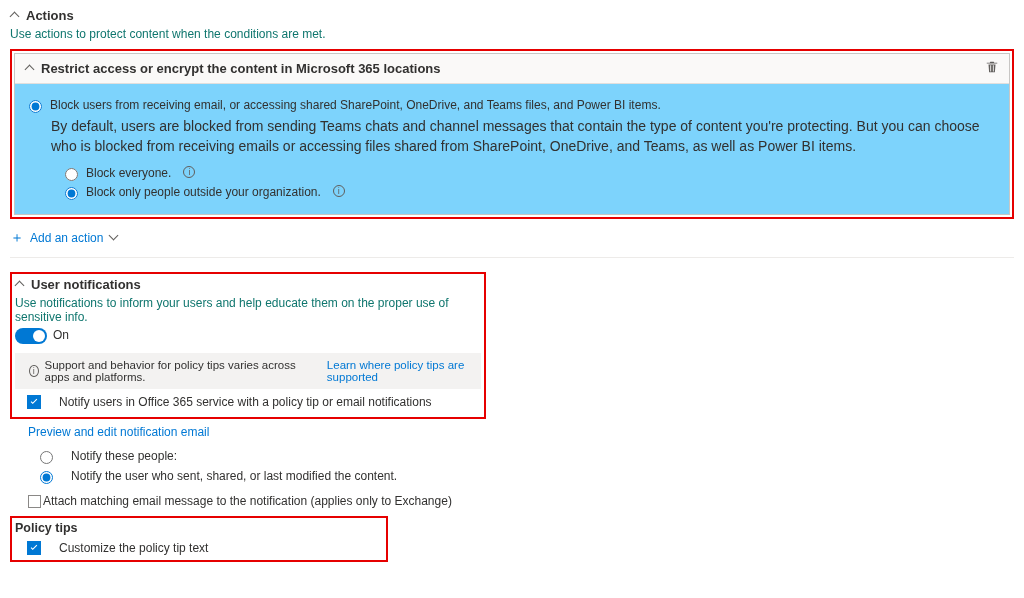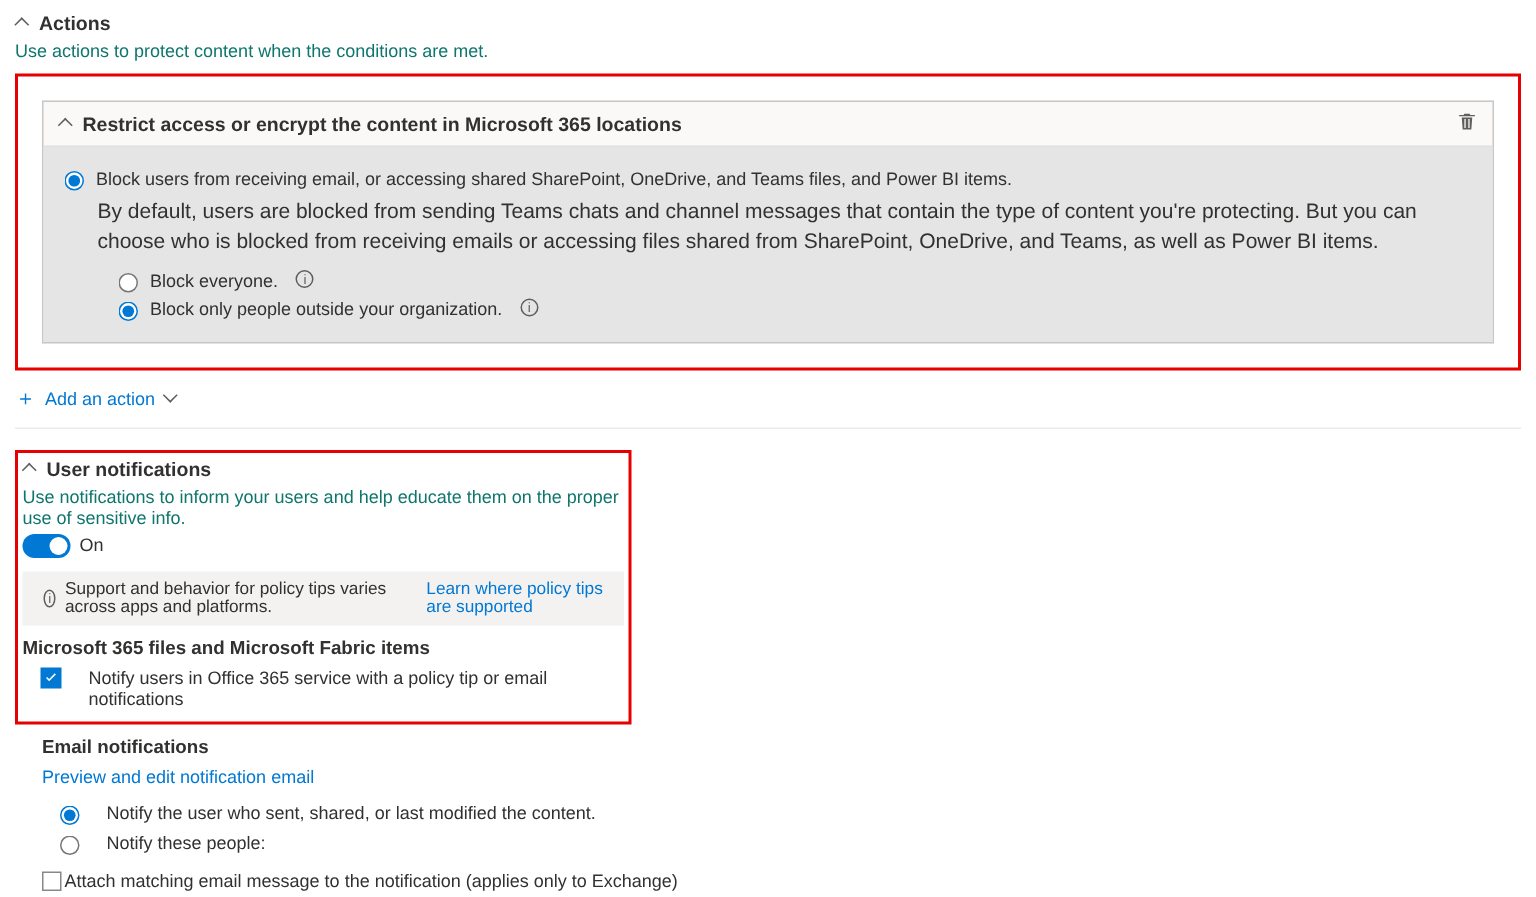--- a/index.html
+++ b/index.html
@@ -23,21 +23,21 @@
   .subtext { color: #0f766e; font-size: 12px; margin: 4px 0 8px 0; }
   .highlighted-red { border: 2px solid #e60000; }
   .card {
     border: 1px solid #c8c6c4; background: #faf9f8;
   }
   .card-header {
     display: flex; align-items: center; justify-content: space-between;
     padding: 6px 10px; border-bottom: 1px solid #e1dfdd;
   }
   .card-title { display: flex; align-items: center; gap: 6px; font-weight: 600; font-size: 13px; }
-  .card-body { background: #e5e5e5; padding: 10px 14px; font-size: 12px; }
+  .card-body { background: #7dd3fc; padding: 10px 14px; font-size: 12px; }
   .radio-row { display: flex; align-items: flex-start; gap: 8px; margin: 4px 0; }
   .radio-sub { margin-left: 36px; }
   .radio-desc { margin: 4px 0 10px 22px; color: #323130; font-size: 14px; line-height: 1.4; }
   input[type="radio"], input[type="checkbox"] { margin: 2px 0 0 0; accent-color: #0078d4; }
   .info-icon {
     display: inline-flex; align-items: center; justify-content: center;
     width: 12px; height: 12px; border: 1px solid #605e5c; border-radius: 50%;
     font-size: 9px; color: #605e5c; vertical-align: middle; margin-left: 4px;
   }
   .trash-icon svg { width: 14px; height: 14px; }
@@ -71,21 +71,21 @@
 </style>
 </head>
 <body>
 
 <div class="section-hdr">
   <span class="chevron"></span>
   <span>Actions</span>
 </div>
 <div class="subtext">Use actions to protect content when the conditions are met.</div>
 
-<div class="highlighted-red" style="padding:16px;">
+<div class="highlighted-red" style="padding:2px;">
   <div class="card">
     <div class="card-header">
       <div class="card-title">
         <span class="chevron"></span>
         <span>Restrict access or encrypt the content in Microsoft 365 locations</span>
       </div>
       <span class="trash-icon">
         <svg viewBox="0 0 16 16">
             <path fill="#605e5c" d="M6 2h4l.5 1H14v1H2V3h3.5L6 2zm-2 3h8l-.7 9H4.7L4 5zm2 1v7h1V6H6zm3 0v7h1V6H9z"></path>
           </svg>
@@ -112,58 +112,56 @@
 </div>
 
 <div class="add-action">
   <span class="plus">＋</span>
   <span>Add an action</span>
   <span class="chevron down"></span>
 </div>
 
 <hr class="sep">
 
-<div class="highlighted-red" style="padding:3px; width:411px; margin-bottom:6px;">
+<div class="highlighted-red" style="padding:3px; width:476px; margin-bottom:6px;">
   <div class="section-hdr">
     <span class="chevron"></span>
     <span>User notifications</span>
   </div>
   <div class="subtext" style="margin-bottom:4px;">Use notifications to inform your users and help educate them on the proper use of sensitive info.</div>
   <div class="toggle">
     <span class="toggle-track">
         <span class="toggle-thumb"></span>
       </span>
     <span>On</span>
   </div>
   <div class="info-bar">
     <span class="info-icon">i</span>
     <span>Support and behavior for policy tips varies across apps and platforms.</span>&nbsp;
     <a class="link">Learn where policy tips are supported</a>
   </div>
-  <div class="subsection-title">Microsoft 365 files and Microsoft Fabric items</div>
   <div class="row">
     <span class="checked-box">
       <svg viewBox="0 0 12 12">
           <path fill="#fff" d="M4.5 8.5L2 6l.9-.9 1.6 1.6L9 2.2l.9.9z"></path>
         </svg>
     </span>
     <span>Notify users in Office 365 service with a policy tip or email notifications</span>
   </div>
 </div>
 
 <div class="indent1">
-  <div class="subsection-title">Email notifications</div>
   <div style="margin:6px 0 10px 0;"><a class="link">Preview and edit notification email</a></div>
+  <div class="row">
+    <input type="radio" name="emailnotify" style="">
+    <span>Notify these people:</span>
+  </div>
   <div class="row">
     <input type="radio" name="emailnotify" checked="" style="">
     <span>Notify the user who sent, shared, or last modified the content.</span>
-  </div>
-  <div class="row">
-    <input type="radio" name="emailnotify" style="">
-    <span>Notify these people:</span>
   </div>
   <div class="row2" style="margin-top:10px;">
     <span class="unchecked-box"></span>
     <span>Attach matching email message to the notification (applies only to Exchange)</span>
   </div>
 </div>
 
 <div style="margin-top:8px;">
   <div class="highlighted-red" style="width:378px; padding:3px 3px 0 3px;">
     <div class="subsection-title" style="margin-top:0;">Policy tips</div>

